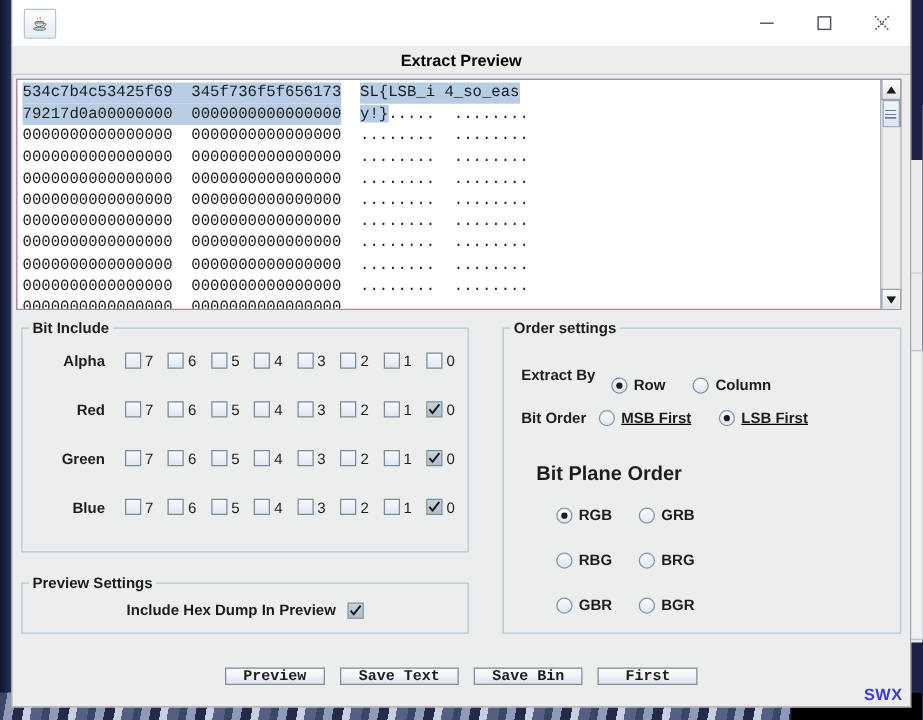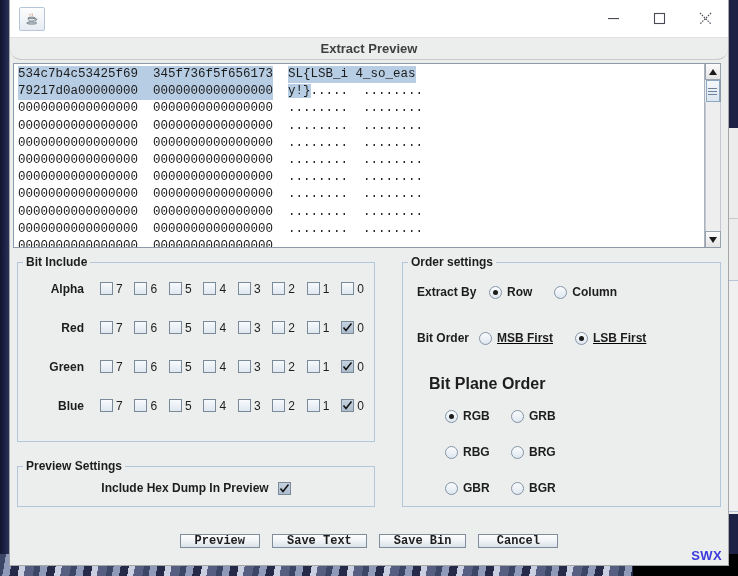--- a/index.html
+++ b/index.html
@@ -78,23 +78,22 @@
   .winbtn {
     width: 46px; height: 38px; display: flex; align-items: center; justify-content: center;
     color: #3a3a46;
   }
   .winbtn svg { display:block; }
 
   
   #dialog-header {
     height: 22px; min-height:22px; background: #eceded;
     display: flex; align-items: center; justify-content: center;
-    font-size: 13px; font-weight: bold; color: #404040;
+    font-size: 13px; font-weight: bold; color: #000000;
     border-bottom: 1px solid #c9c9c9;
-    border-radius: 11px;
   }
 
   
   #preview-area {
     margin: 3px 7px 0 3px;
     height: 185px; min-height:185px;
     display: flex;
     border: 1px solid #8d9aaa;
     background: #ec4899;
   }
@@ -455,33 +454,33 @@
         </div>
       </fieldset>
     </div>
 
     <div id="right-col">
       <fieldset class="panel" id="order-settings-panel">
         <legend>Order settings</legend>
 
         <div class="ord-line" style="margin-top:16px;">
           <span class="ord-label" style="width:72px;">Extract By</span>
-          <div id="extract-by-options" style="display:flex; gap:22px;">
+          <div id="extract-by-options" style="display:flex; gap:22px;margin-top:16px;">
               <div class="radio-item">
                 <span class="rdo checked"></span>
                 <span class="rdo-label">Row</span>
               </div>
               <div class="radio-item">
                 <span class="rdo"></span>
                 <span class="rdo-label">Column</span>
               </div>
             </div>
         </div>
 
-        <div class="ord-line" style="margin-top:32px;">
+        <div class="ord-line" style="margin-top:12px;">
           <span class="ord-label" style="width:62px;">Bit Order</span>
           <div id="bit-order-options" style="display:flex; gap:22px;text-decoration:underline;">
               <div class="radio-item">
                 <span class="rdo"></span>
                 <span class="rdo-label">MSB First</span>
               </div>
               <div class="radio-item">
                 <span class="rdo checked"></span>
                 <span class="rdo-label">LSB First</span>
               </div>
@@ -516,17 +515,17 @@
             </div>
           </div>
       </fieldset>
     </div>
   </div>
 
   <div id="footer">
       <div class="btn">Preview</div>
       <div class="btn">Save Text</div>
       <div class="btn">Save Bin</div>
-      <div class="btn">Cancel</div>
+      <div class="btn">First</div>
     </div>
 
   <div id="swx-watermark">SWX</div>
 </div>
 
 </body></html>

